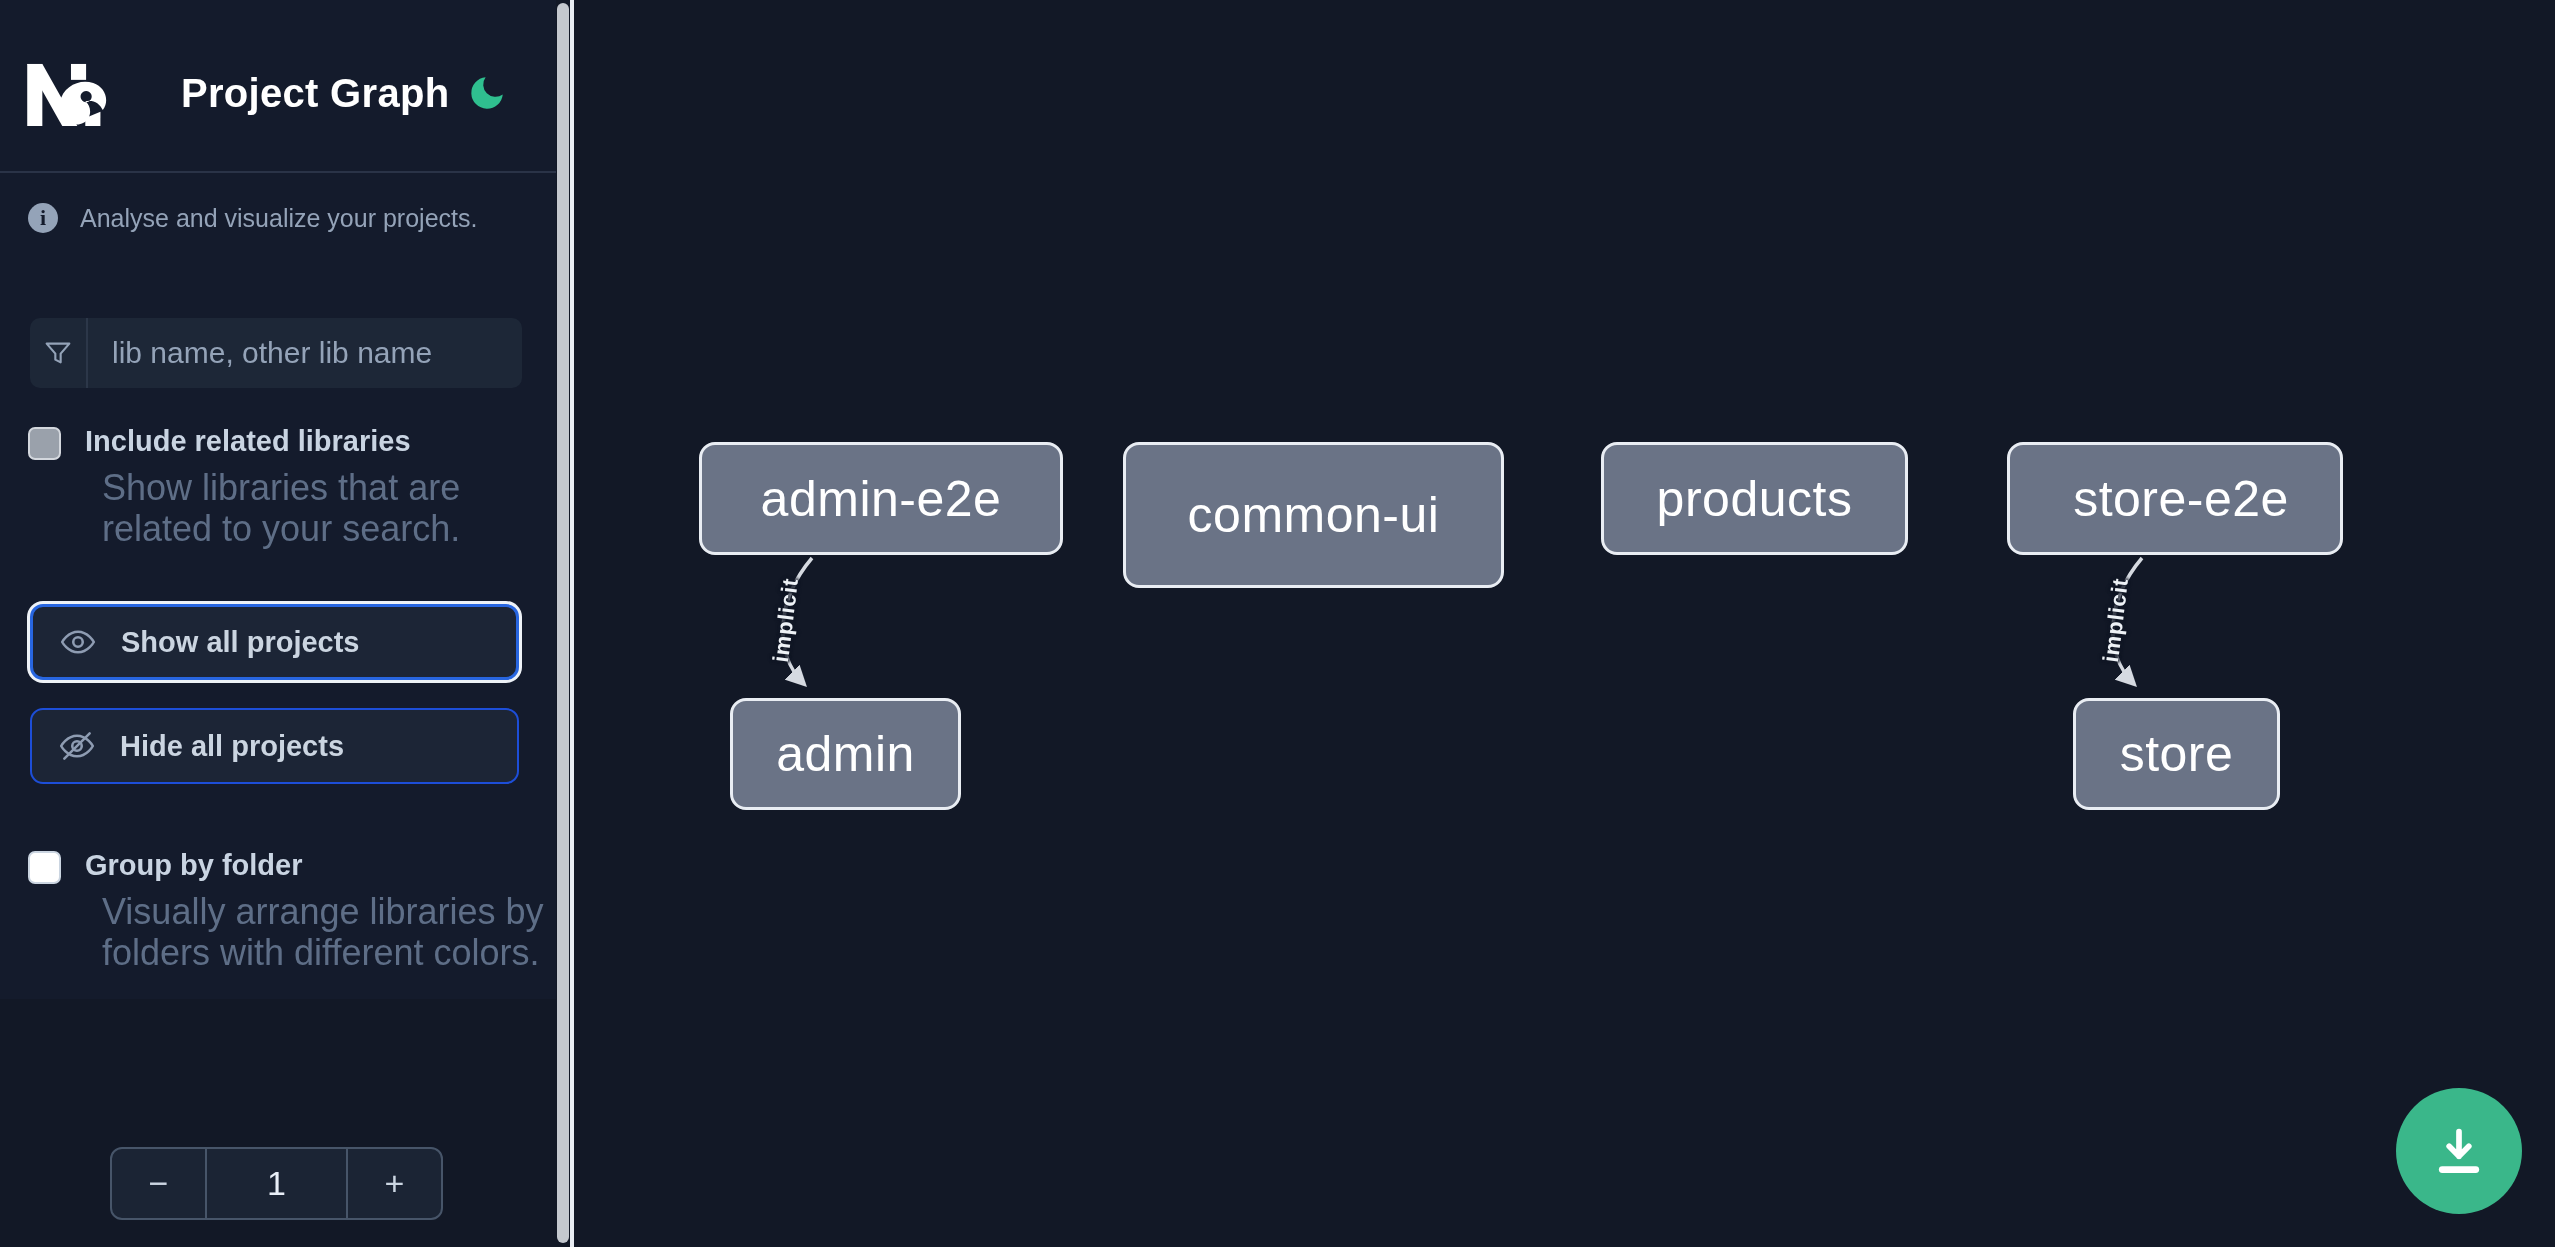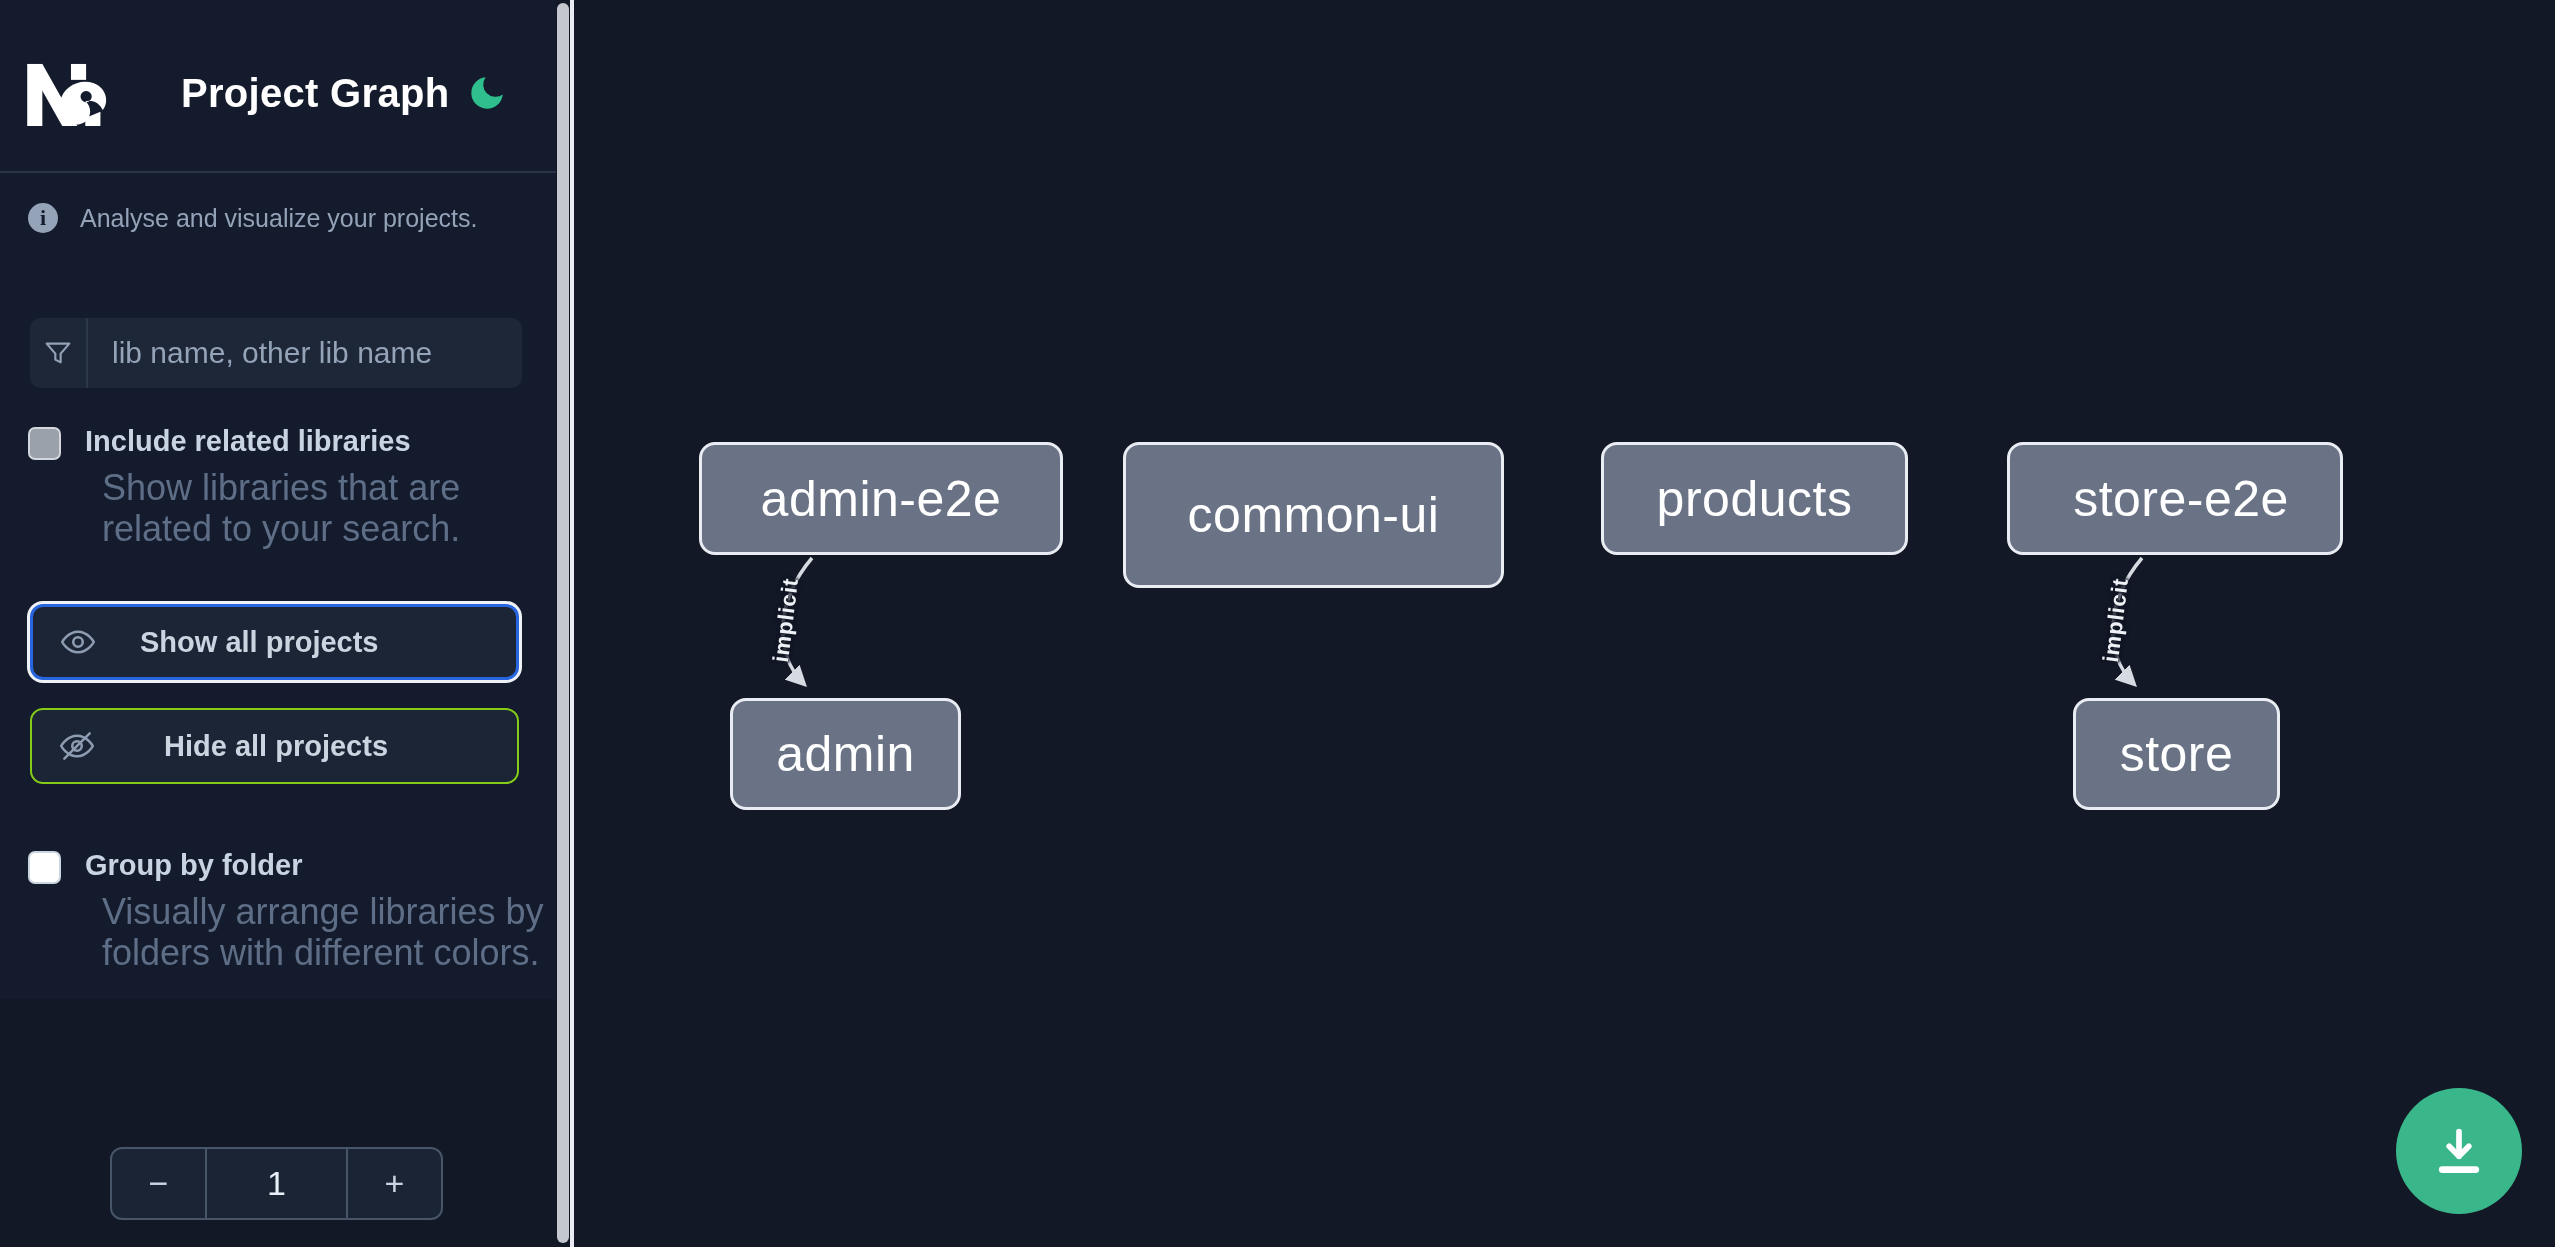--- a/index.html
+++ b/index.html
@@ -71,22 +71,22 @@
   .toggle-label { font-size:29px; font-weight:700; color:#c9d4e2; }
   .toggle-desc  { margin-top:9px; font-size:36px; line-height:41px; color:#5e6e87; width:452px;margin-left:17px; }
 
   .sb-button {
     position:absolute; left:30px; width:489px; height:76px;
     background:#1c2536; border-radius:13px; cursor:pointer;
     display:flex; align-items:center; color:#cbd5e1;
     font-family:"Liberation Sans", sans-serif; font-size:29px; font-weight:600;
   }
   .sb-button .btn-icon { margin:0 24px 0 26px; width:38px; height:38px; color:#8e9cb2; flex:0 0 38px; }
-  .btn-focused { border:3px solid #2866e0; box-shadow:0 0 0 3px #eef2f7;gap:19px; }
-  .btn-plain   { border:2px solid #84cc16;gap:44px; }
+  .btn-focused { border:3px solid #2866e0; box-shadow:0 0 0 3px #eef2f7; }
+  .btn-plain   { border:2px solid #1d4ed8; }
 
   .stepper {
     position:absolute; left:110px; top:1147px; width:333px; height:73px;
     background:#1b2434; border:2px solid #475569; border-radius:12px;
     display:flex; align-items:stretch; overflow:hidden;
   }
   .stepper > * {
     display:flex; align-items:center; justify-content:center;
     font-size:34px; color:#cbd5e1; background:transparent; border:none;
     font-family:"Liberation Sans", sans-serif;

